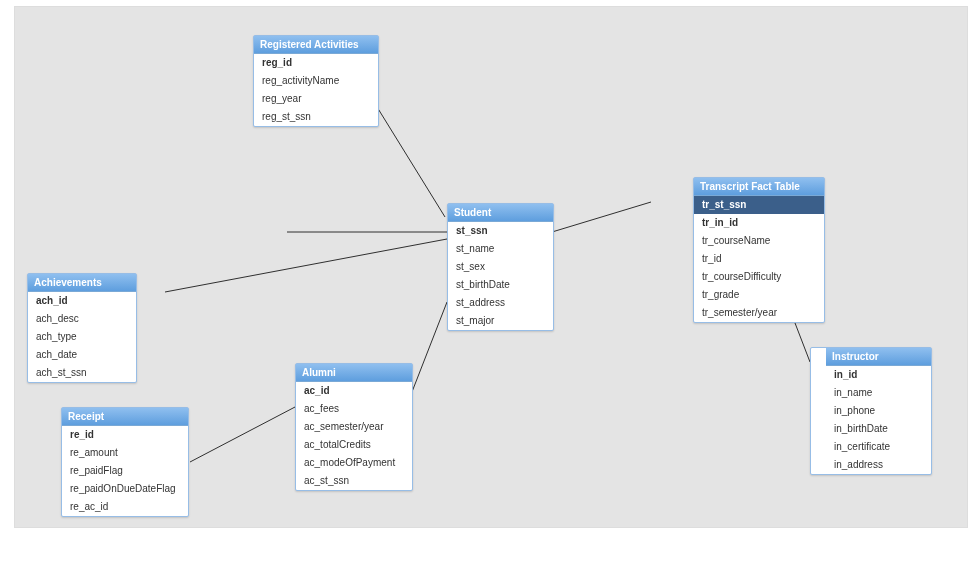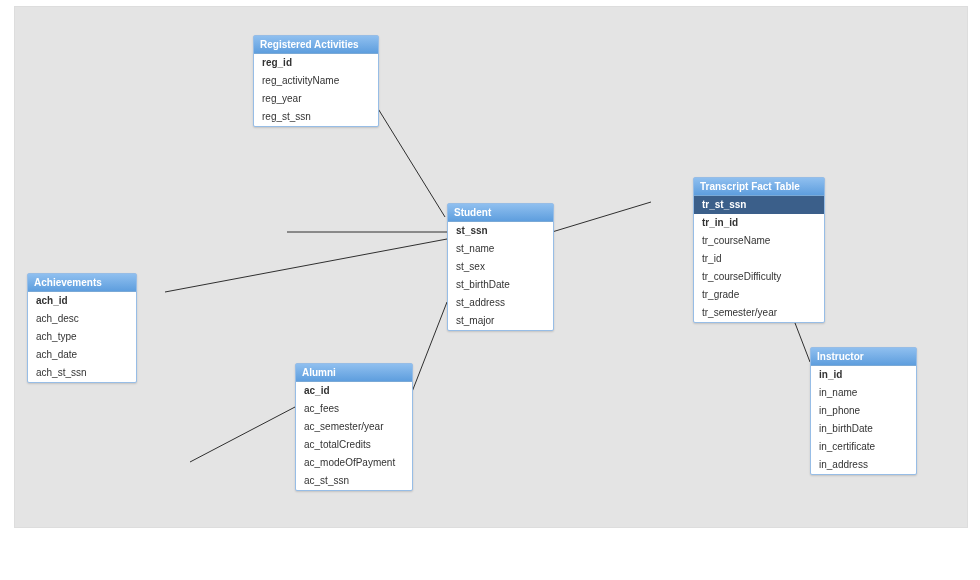--- a/index.html
+++ b/index.html
@@ -84,20 +84,28 @@
 
   <div class="table" style="left:12px; top:254px; width:108px;margin-top:12px;">
     <div class="title">Achievements</div>
     <div class="field pk">ach_id</div>
     <div class="field">ach_desc</div>
     <div class="field">ach_type</div>
     <div class="field">ach_date</div>
     <div class="field">ach_st_ssn</div>
   </div>
 
+  <div class="table" style="left:46px; top:400px; width:126px;">
+    <div class="title">Receipt</div>
+    <div class="field pk">re_id</div>
+    <div class="field">re_amount</div>
+    <div class="field">re_paidFlag</div>
+    <div class="field">re_paidOnDueDateFlag</div>
+    <div class="field">re_ac_id</div>
+  </div>
 
   <div class="table" style="left:280px; top:356px; width:116px;">
     <div class="title">Alumni</div>
     <div class="field pk">ac_id</div>
     <div class="field">ac_fees</div>
     <div class="field">ac_semester/year</div>
     <div class="field">ac_totalCredits</div>
     <div class="field">ac_modeOfPayment</div>
     <div class="field">ac_st_ssn</div>
   </div>
@@ -116,21 +124,21 @@
     <div class="title">Transcript Fact Table</div>
     <div class="field pk hl">tr_st_ssn</div>
     <div class="field pk">tr_in_id</div>
     <div class="field">tr_courseName</div>
     <div class="field">tr_id</div>
     <div class="field">tr_courseDifficulty</div>
     <div class="field">tr_grade</div>
     <div class="field">tr_semester/year</div>
   </div>
 
-  <div class="table" style="left:795px; top:340px; width:105px;">
+  <div class="table" style="left:795px; top:340px; width:105px;padding-left:15px;">
     <div class="title">Instructor</div>
     <div class="field pk">in_id</div>
     <div class="field">in_name</div>
     <div class="field">in_phone</div>
     <div class="field">in_birthDate</div>
     <div class="field">in_certificate</div>
     <div class="field">in_address</div>
   </div>
 
 </div>

